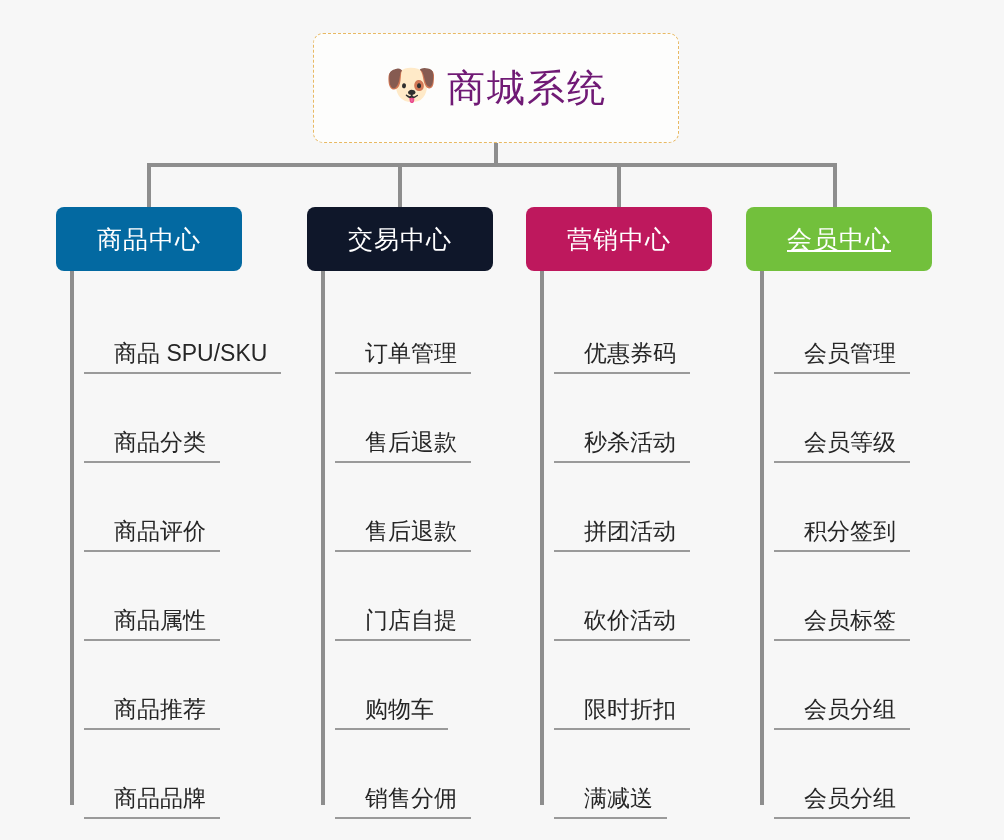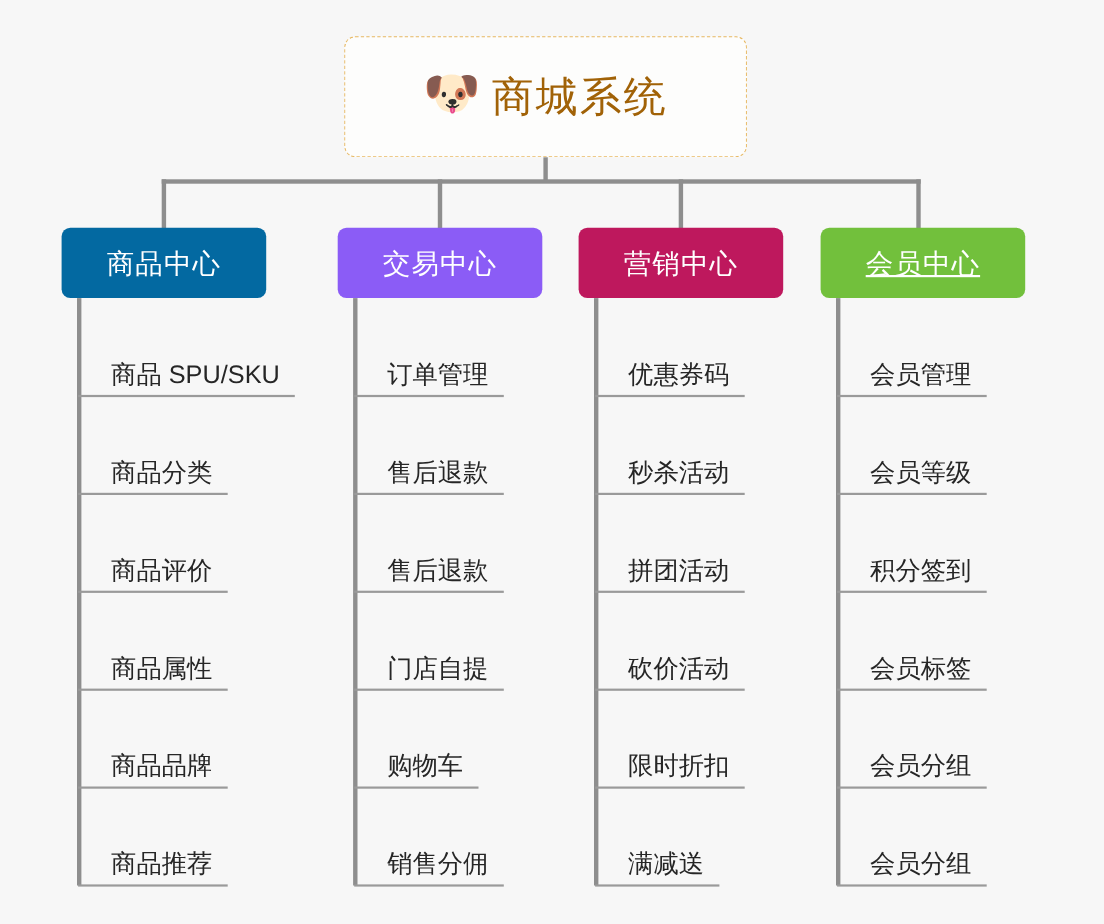--- a/index.html
+++ b/index.html
@@ -38,21 +38,21 @@
   .root-emoji {
     font-size: 42px;
     line-height: 1;
     display: block;
     width: 48px;
     height: 48px;
     text-align: center;
   }
   .root-title {
     font-size: 38px;
-    color: #a16207;
+    color: #701a75;
     letter-spacing: 2px;
     white-space: nowrap;
   }
 
   
   .conn {
     position: absolute;
     background: #8e8e8e;
   }
   .conn-v { width: 4px; }
@@ -82,21 +82,21 @@
     width: 4px;
     background: #8e8e8e;
     top: 64px;
     left: 14px;
   }
   .leaf-list {
     position: absolute;
     top: 64px;
     left: 14px;
     margin: 0;
-    padding: 1px;
+    padding: 14px;
     list-style: none;
   }
   .leaf {
     position: relative;
     height: 89px;
     display: flex;
     align-items: flex-end;
   }
   .leaf-inner {
     display: inline-block;
@@ -105,21 +105,21 @@
     font-size: 23px;
     color: #262626;
     white-space: nowrap;
     line-height: 1.25;
   }
 
   
   .branch-0 { left: 56px; }
   .branch-0 .branch-header { width: 186px; background: #0369a1; }
   .branch-1 { left: 307px; }
-  .branch-1 .branch-header { width: 186px; background: #8b5cf6; }
+  .branch-1 .branch-header { width: 186px; background: #0f172a; }
   .branch-2 { left: 526px; }
   .branch-2 .branch-header { width: 186px; background: #be185d; }
   .branch-3 { left: 746px; }
   .branch-3 .branch-header { width: 186px; background: #72c03c; text-decoration: underline; }
 </style>
 </head>
 <body>
 
 <div id="mindmap">
 
@@ -147,25 +147,25 @@
       <li class="leaf">
           <span class="leaf-inner">商品分类</span>
         </li>
       <li class="leaf">
           <span class="leaf-inner">商品评价</span>
         </li>
       <li class="leaf">
           <span class="leaf-inner">商品属性</span>
         </li>
       <li class="leaf">
+          <span class="leaf-inner">商品推荐</span>
+        </li>
+      <li class="leaf">
           <span class="leaf-inner">商品品牌</span>
         </li>
-      <li class="leaf">
-          <span class="leaf-inner">商品推荐</span>
-        </li>
     </ul>
   </div>
 
   <div class="branch branch-1">
     <div class="branch-header">
       <span>交易中心</span>
     </div>
     <div class="branch-spine" style="height:534px;"></div>
     <ul class="leaf-list">
       <li class="leaf">

